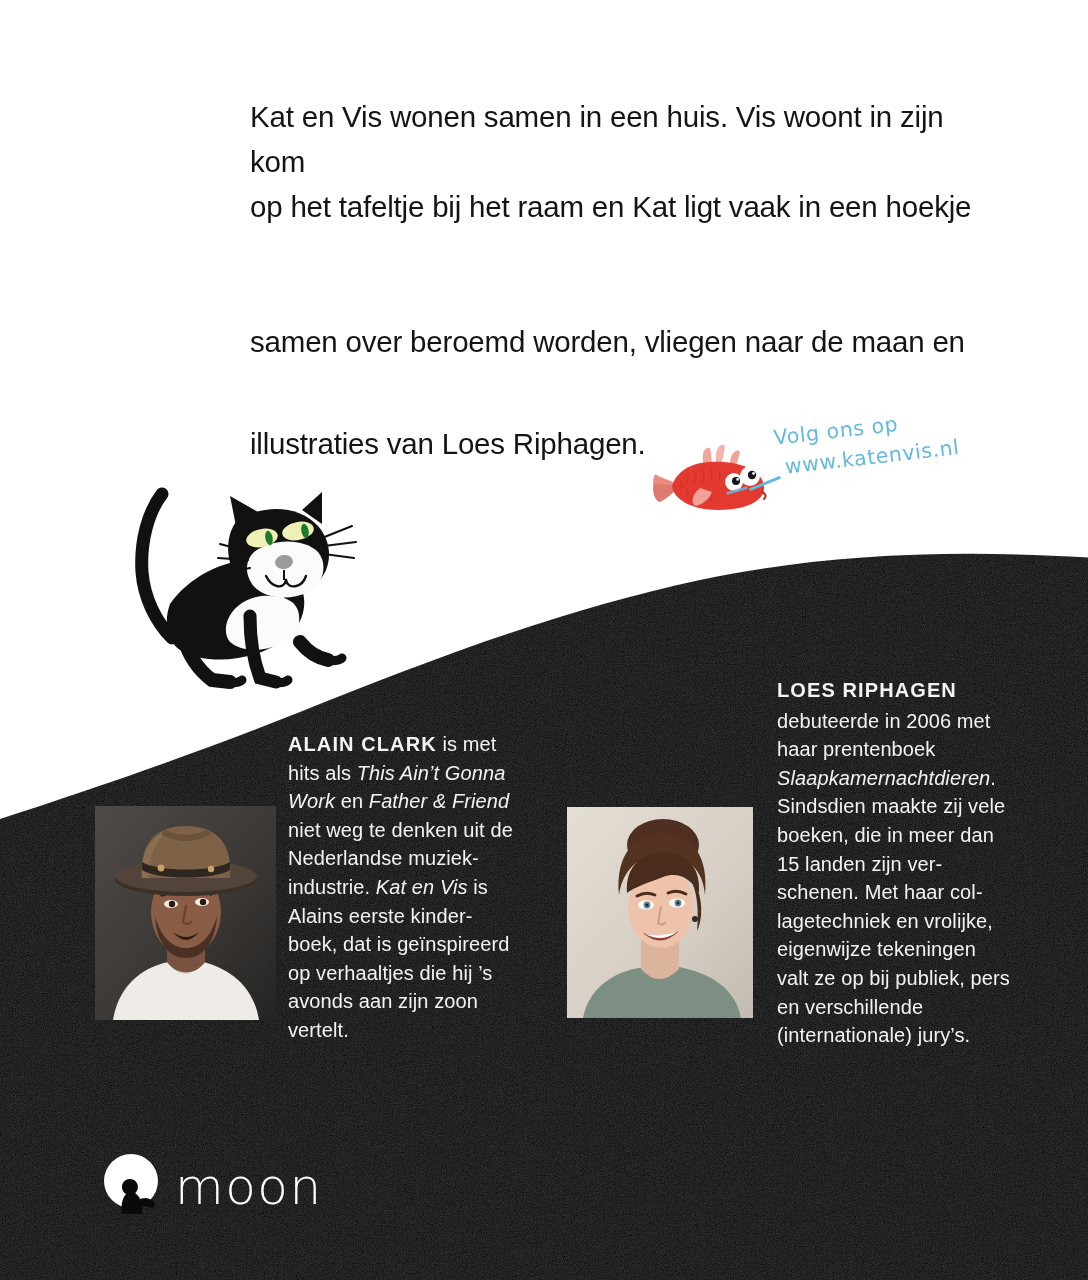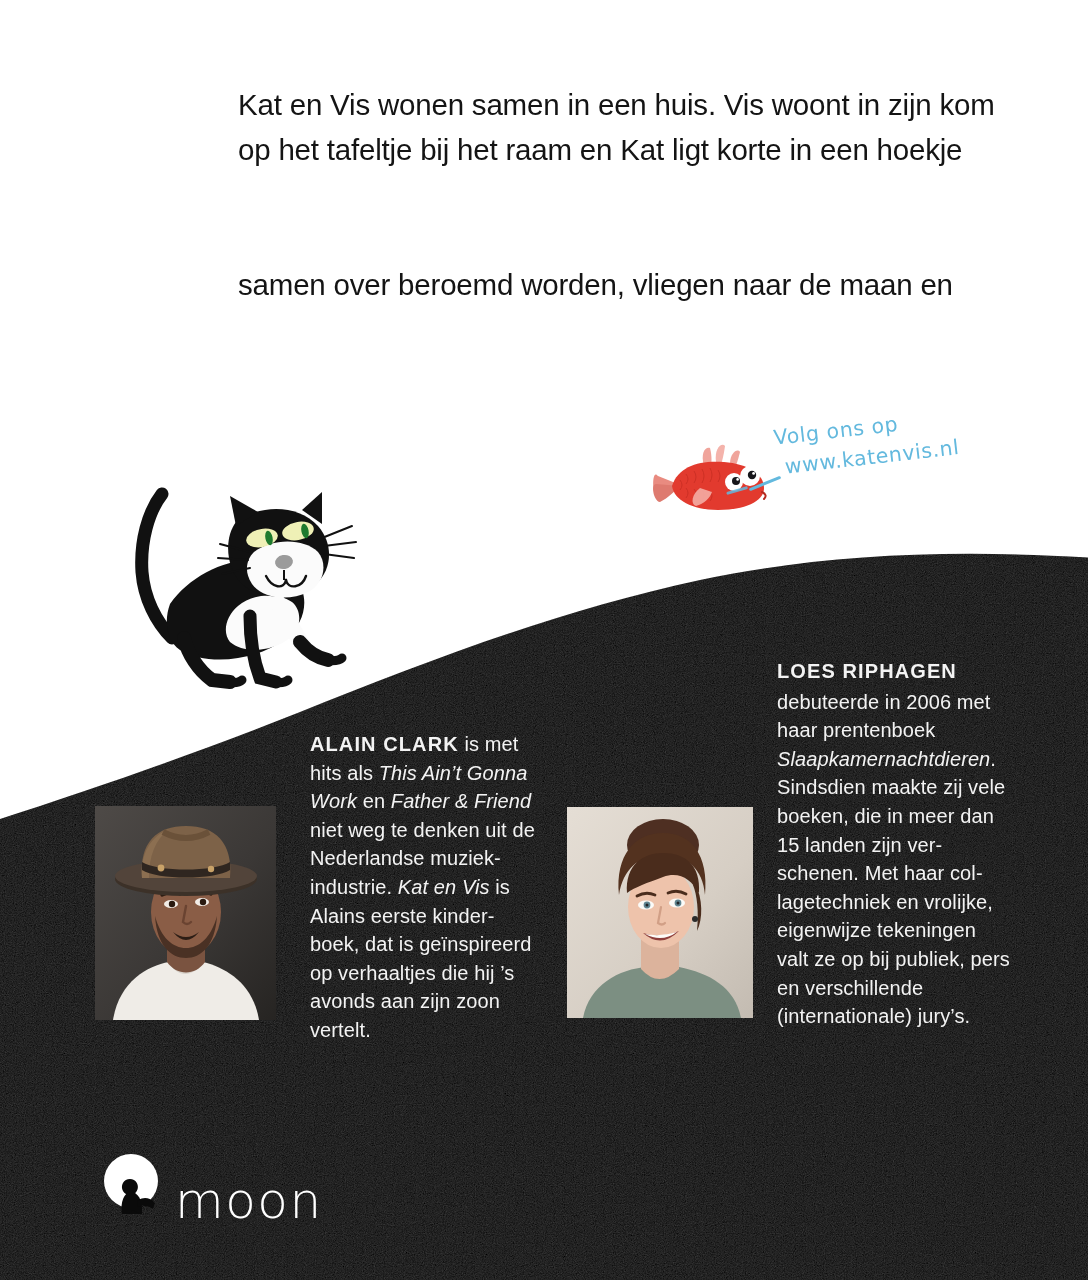--- a/index.html
+++ b/index.html
@@ -29,21 +29,21 @@
     position:absolute;
     left:238px; top:82px;
     width:770px;
     color:#141414;
     font-family:"Liberation Sans", sans-serif;
     font-size:29.5px;
     line-height:45px;
     letter-spacing:-0.2px;
     font-weight:400;
   }
-  #blurb p{ margin:0; }
+  #blurb p{ margin:12px; }
   #blurb p + p{ margin-top:0px; }
 
   
   #follow{
     position:absolute;
     left:772px; top:423px;
     color:#63B9DE;
     font-family:"DejaVu Sans", sans-serif;
     font-size:20.5px;
     line-height:30px;
@@ -82,22 +82,22 @@
     position:absolute;
     color:#f3f3f3;
     font-family:"Liberation Sans", sans-serif;
     font-size:20px;
     line-height:28.6px;
     letter-spacing:.1px;
   }
   .bio .nm{ font-weight:700; letter-spacing:1.1px; }
   .bio i{ font-style:italic; }
 
-  #bio-alain{ left:310px; top:730px; width:232px; }
-  #bio-loes { left:777px; top:657px; width:235px; }
+  #bio-alain{ left:288px; top:730px; width:232px; }
+  #bio-loes { left:777px; top:676px; width:235px; }
   #bio-loes .nm{ display:block; margin-bottom:2px; }
 
   
   .photo{
     position:absolute;
     overflow:hidden;
     background:#2a2a2a;
   }
   #photo-alain{ left:95px; top:806px; width:181px; height:214px; }
   #photo-loes { left:567px; top:807px; width:186px; height:211px; }
@@ -111,21 +111,21 @@
   }
   #logo-mark{ width:62px; height:62px; position:relative; }
   #logo-word{
     color:#ffffff;
     font-family:"DejaVu Sans", sans-serif;
     font-size:50px;
     font-weight:300;
     letter-spacing:1.5px;
     margin-left:13px;
     line-height:1;
-    position:relative; top:18px;
+    position:relative; top:4px;
   }
 </style>
 </head>
 <body>
 
 <div id="cover">
 
   <svg id="hill-svg" viewBox="0 0 1088 1280" preserveAspectRatio="none">
     <defs>
       <filter id="grain" x="0" y="0" width="100%" height="100%">
@@ -145,27 +145,28 @@
              L -40 832
              C 60 800, 180 760, 300 712
              C 430 660, 560 610, 700 580
              C 830 553, 960 548, 1128 560
              L 1128 1290 Z" fill="#0a0a0a" filter="url(#grain)"></path>
   </svg>
 
   <div id="blurb">
     <p>
       <span>Kat en Vis wonen samen in een huis. Vis woont in zijn kom</span><br>
-      <span>op het tafeltje bij het raam en Kat ligt korte in een hoekje</span><br>
+      <span>op het tafeltje bij het raam en Kat ligt vaak in een hoekje</span><br>
       <br>
       <br>
       <span>samen over beroemd worden, vliegen naar de maan en</span><br>
     </p>
     <p>
       <br>
+      <span>illustraties van Loes Riphagen.</span>
     </p>
   </div>
 
   <svg id="fish" viewBox="0 0 140 80">
 
     <path d="M6 36 C 0 28, 0 52, 4 56 C 12 54, 20 48, 26 44 Z" fill="#e98b80"></path>
     <path d="M4 44 C -2 44, 2 62, 8 62 C 16 58, 24 50, 28 46 Z" fill="#de7a6f"></path>
 
     <path d="M52 26 C 48 12, 54 6, 58 8 C 60 16, 60 24, 58 30 Z" fill="#f0a49b"></path>
     <path d="M64 22 C 62 8, 70 2, 73 6 C 72 14, 70 22, 68 28 Z" fill="#f4b3ab"></path>

